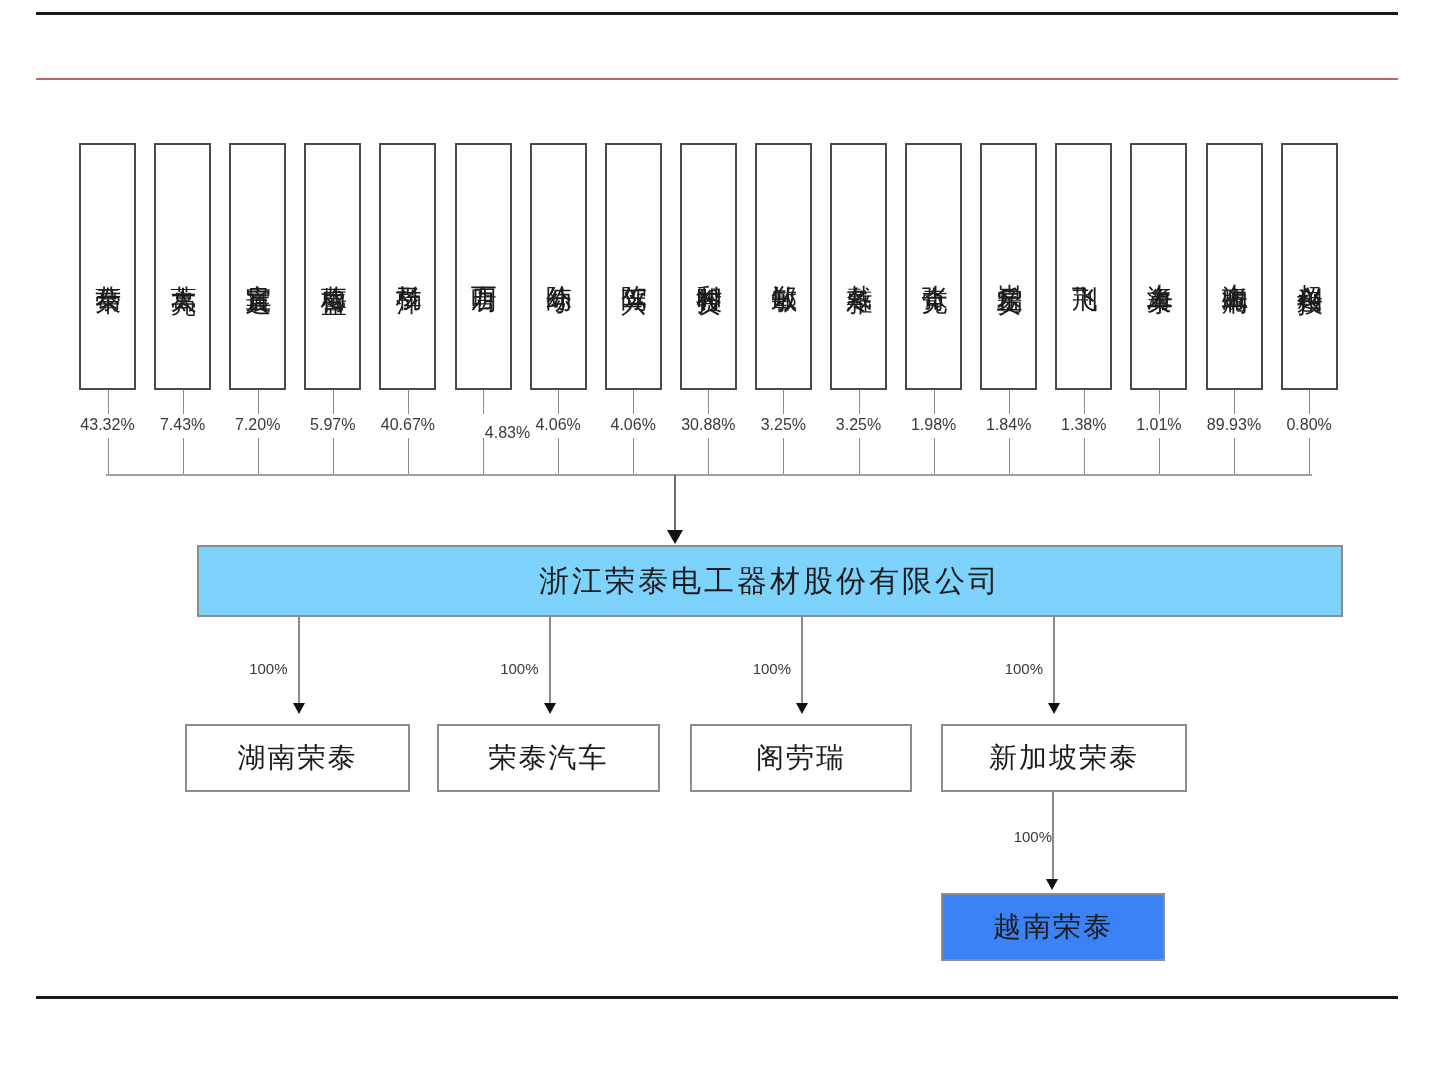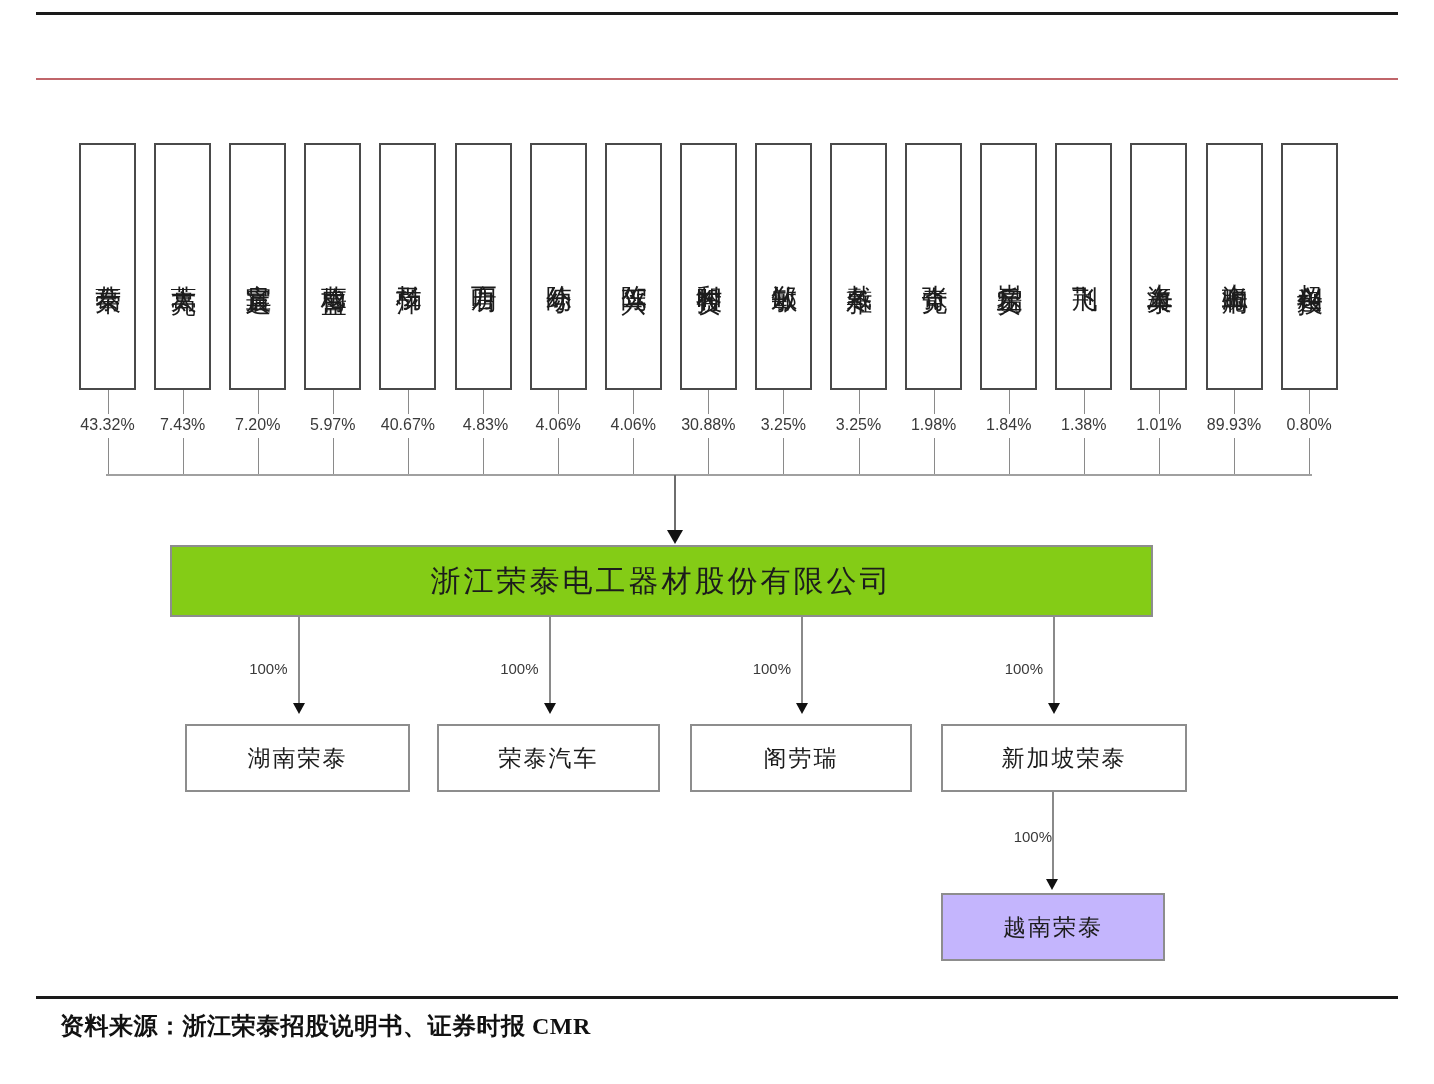--- a/index.html
+++ b/index.html
@@ -147,26 +147,26 @@
     top: 530px;
     width: 0; height: 0;
     border-left: 8px solid transparent;
     border-right: 8px solid transparent;
     border-top: 14px solid #111111;
   }
 
   
   .main-box {
     position: absolute;
-    left: 170px;
+    left: 197px;
     top: 545px;
-    width: 983px;
+    width: 1146px;
     height: 72px;
     border: 2px solid #8d8d8d;
-    background: #84cc16;
+    background: #7dd3fc;
     box-sizing: border-box;
     display: flex;
     align-items: center;
     justify-content: center;
   }
   .main-box-text {
     font-size: 30px;
     letter-spacing: 3px;
     color: #1c1c1c;
     white-space: nowrap;
@@ -204,21 +204,21 @@
     top: 724px;
     height: 68px;
     border: 2px solid #8d8d8d;
     background: #ffffff;
     box-sizing: border-box;
     display: flex;
     align-items: center;
     justify-content: center;
   }
   .sub-box-text {
-    font-size: 23px;
+    font-size: 28px;
     letter-spacing: 2px;
     color: #1c1c1c;
     white-space: nowrap;
   }
 
   
   .gsub-drop {
     position: absolute;
     left: 1052px;
     top: 792px;
@@ -245,21 +245,21 @@
     color: #3a3a3a;
     font-family: "Liberation Sans", "DejaVu Sans", sans-serif;
   }
   .gsub-box {
     position: absolute;
     left: 941px;
     top: 893px;
     width: 224px;
     height: 68px;
     border: 2px solid #8d8d8d;
-    background: #c4b5fd;
+    background: #3b82f6;
     box-sizing: border-box;
     display: flex;
     align-items: center;
     justify-content: center;
   }
 </style>
 </head>
 <body>
 
 <div class="page">
@@ -295,21 +295,21 @@
       <div class="sh-box" style="left: 379.4px;">
         <span class="sh-text">杨引萍</span>
       </div>
       <div class="sh-stub-a" style="left: 407.9px;"></div>
       <div class="sh-pct" style="left: 370.4px;">40.67%</div>
       <div class="sh-stub-b" style="left: 407.9px;"></div>
       <div class="sh-box" style="left: 454.5px;">
         <span class="sh-text">唐万明</span>
       </div>
       <div class="sh-stub-a" style="left: 483px;"></div>
-      <div class="sh-pct" style="left: 448px;">4.83%</div>
+      <div class="sh-pct" style="left: 470px; margin-top: 8px;">4.83%</div>
       <div class="sh-stub-b" style="left: 483px;"></div>
       <div class="sh-box" style="left: 529.6px;">
         <span class="sh-text">陈幼兮</span>
       </div>
       <div class="sh-stub-a" style="left: 558.1px;"></div>
       <div class="sh-pct" style="left: 520.6px;">4.06%</div>
       <div class="sh-stub-b" style="left: 558.1px;"></div>
       <div class="sh-box" style="left: 604.7px;">
         <span class="sh-text">陈驾兴</span>
       </div>
@@ -408,15 +408,14 @@
     </div>
 
   <div class="gsub-drop"></div>
   <div class="gsub-arrow"></div>
   <div class="gsub-pct">100%</div>
   <div class="gsub-box">
     <span class="sub-box-text">越南荣泰</span>
   </div>
 
   <div class="rule-bottom"></div>
-  <div class="source-line">资料来源：浙江荣泰招股说明书、证券时报 CMR</div>
 
 </div>
 
 </body></html>

